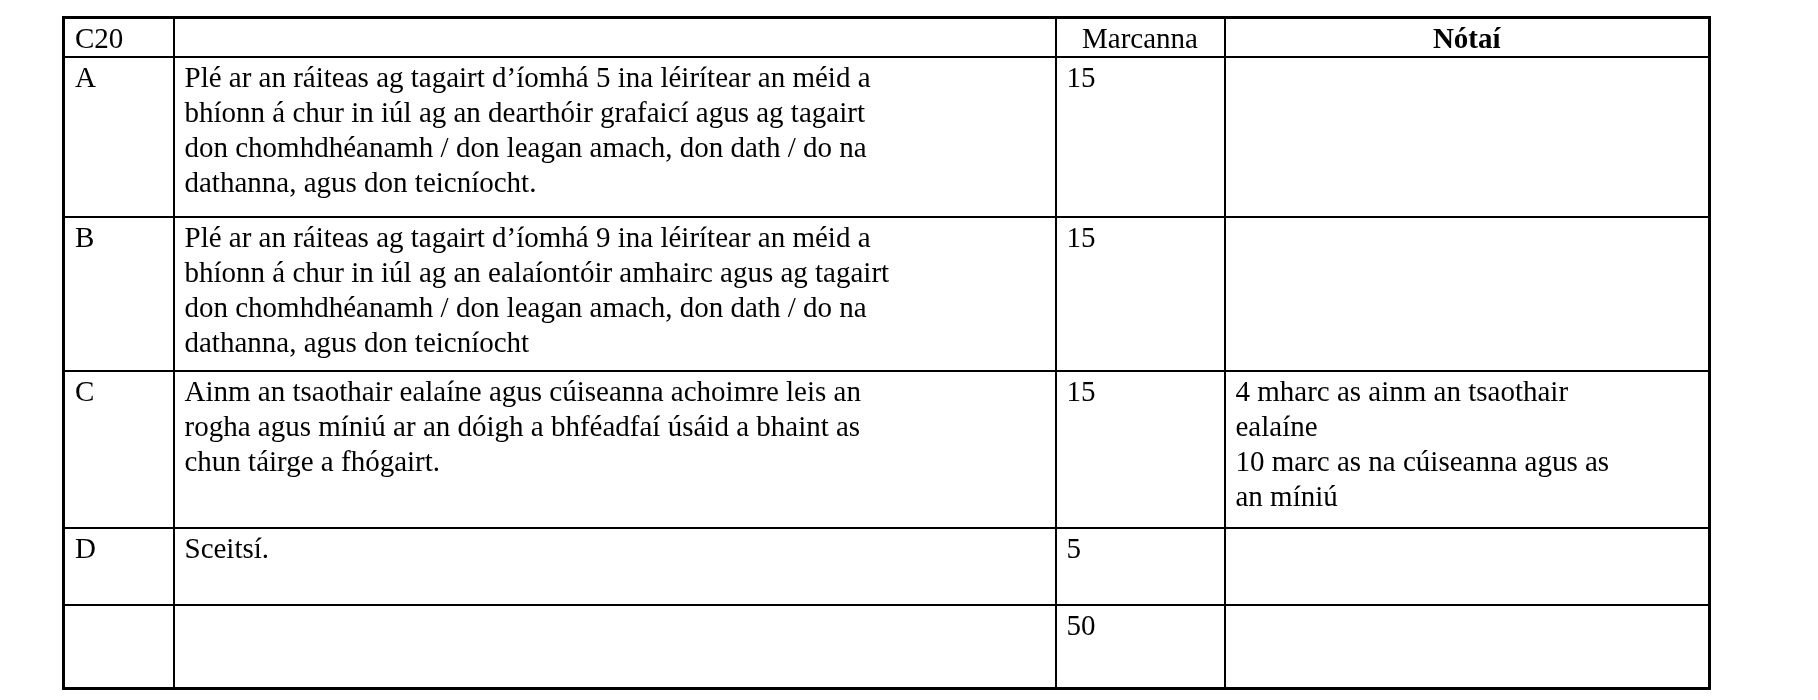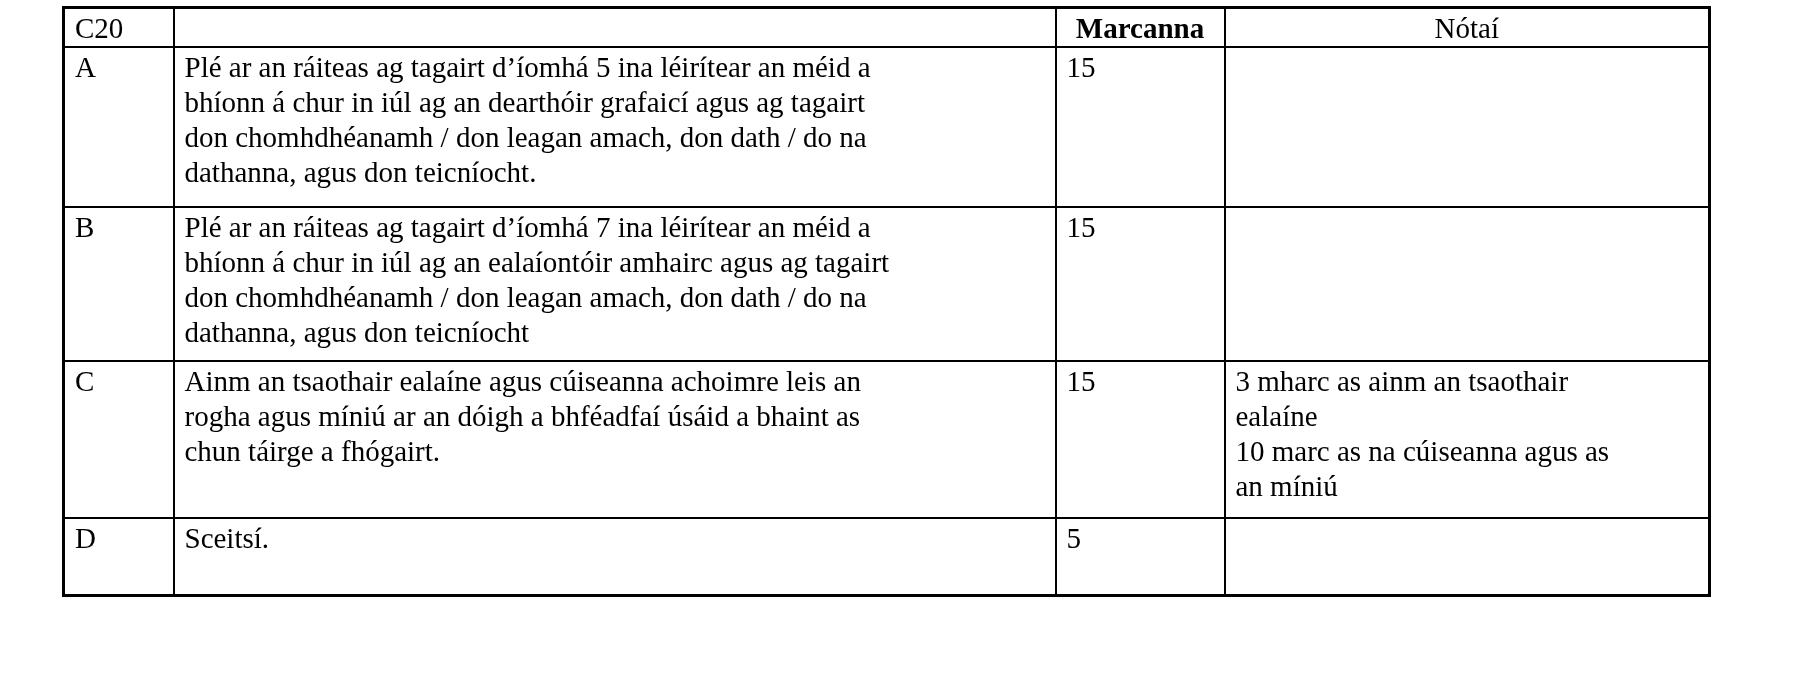--- a/index.html
+++ b/index.html
@@ -10,39 +10,39 @@
   body {
     width: 1818px;
     height: 700px;
     color: #000000;
     font-family: "Liberation Serif", "DejaVu Serif", serif;
     overflow: hidden;
   }
   table.ms-table {
     border-collapse: collapse;
     table-layout: fixed;
-    margin: 6px 0 0 62px;
+    margin: 16px 0 0 62px;
     width: 1646px;
     border: 3px solid #000;
   }
   table.ms-table td {
     border: 2px solid #000;
     vertical-align: top;
     padding: 2px 10px 0 10px;
     font-size: 29px;
     line-height: 35px;
     white-space: pre-line;
     overflow: hidden;
   }
   td.label-cell   { }
   td.desc-cell    { }
   td.marks-cell   { text-align: left; }
   td.notes-cell   { }
-  td.notes-header { text-align: center; }
-  td.marks-header { text-align: center; padding-left: 2px; padding-right: 2px; font-weight: bold; }
+  td.notes-header { text-align: center; font-weight: bold; }
+  td.marks-header { text-align: center; padding-left: 2px; padding-right: 2px; }
   td.indent-more  { padding-left: 24px; }
   tr.r-header { height: 37px; }
   tr.r-a      { height: 160px; }
   tr.r-b      { height: 154px; }
   tr.r-c      { height: 157px; }
   tr.r-d      { height: 77px; }
   tr.r-total  { height: 83px; }
 </style>
 </head>
 <body>
@@ -68,41 +68,47 @@
     <td class="desc-cell">Plé ar an ráiteas ag tagairt d’íomhá 5 ina léirítear an méid a
 bhíonn á chur in iúl ag an dearthóir grafaicí agus ag tagairt
 don chomhdhéanamh / don leagan amach, don dath / do na
 dathanna, agus don teicníocht.</td>
     <td class="marks-cell">15</td>
     <td class="notes-cell"></td>
   </tr>
 
   <tr class="r-b">
     <td class="label-cell">B</td>
-    <td class="desc-cell">Plé ar an ráiteas ag tagairt d’íomhá 7 ina léirítear an méid a
+    <td class="desc-cell">Plé ar an ráiteas ag tagairt d’íomhá 9 ina léirítear an méid a
 bhíonn á chur in iúl ag an ealaíontóir amhairc agus ag tagairt
 don chomhdhéanamh / don leagan amach, don dath / do na
 dathanna, agus don teicníocht</td>
     <td class="marks-cell">15</td>
     <td class="notes-cell"></td>
   </tr>
 
   <tr class="r-c">
     <td class="label-cell">C</td>
     <td class="desc-cell">Ainm an tsaothair ealaíne agus cúiseanna achoimre leis an
 rogha agus míniú ar an dóigh a bhféadfaí úsáid a bhaint as
 chun táirge a fhógairt.</td>
     <td class="marks-cell">15</td>
-    <td class="notes-cell">3 mharc as ainm an tsaothair
+    <td class="notes-cell">4 mharc as ainm an tsaothair
 ealaíne
 10 marc as na cúiseanna agus as
 an míniú</td>
   </tr>
 
   <tr class="r-d">
     <td class="label-cell">D</td>
     <td class="desc-cell indent-more">Sceitsí.</td>
     <td class="marks-cell">5</td>
     <td class="notes-cell"></td>
   </tr>
 
+  <tr class="r-total">
+    <td class="label-cell"></td>
+    <td class="desc-cell"></td>
+    <td class="marks-cell">50</td>
+    <td class="notes-cell"></td>
+  </tr>
 </tbody>
   </table>
 
 </body></html>

